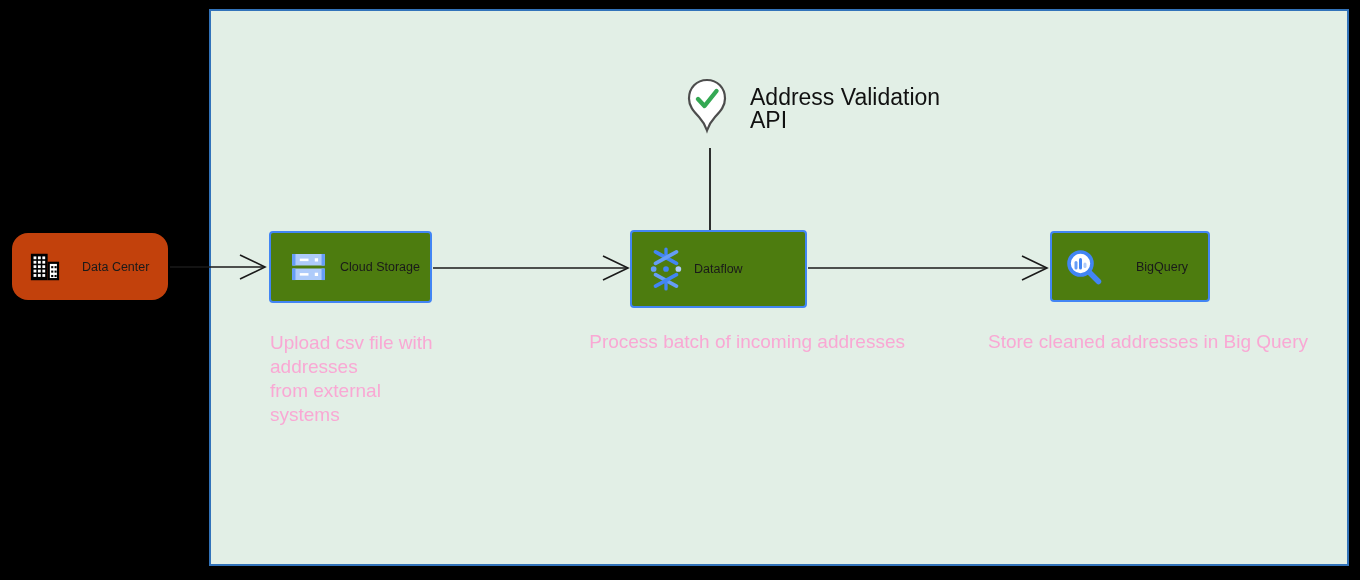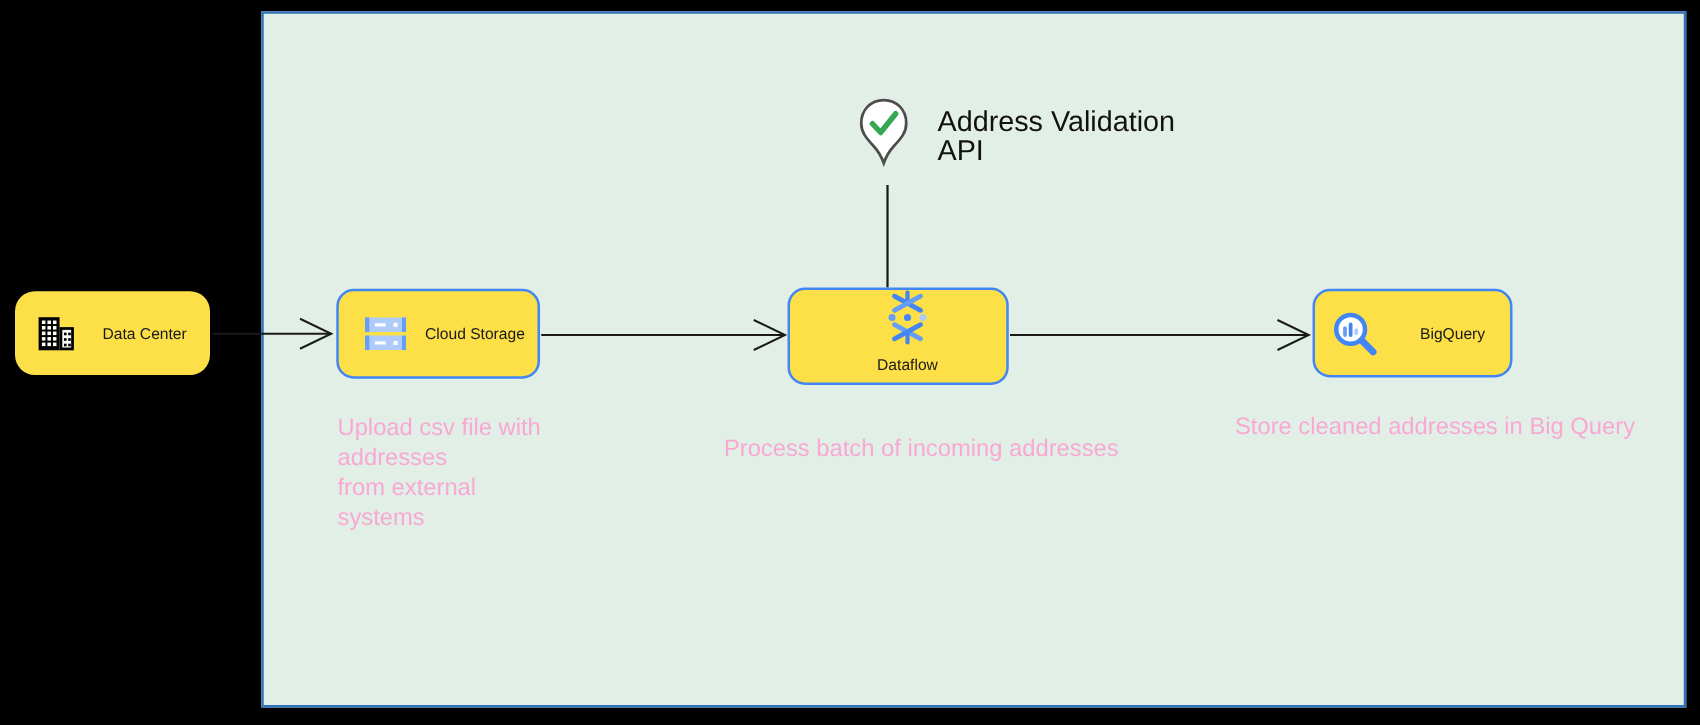--- a/index.html
+++ b/index.html
@@ -7,37 +7,37 @@
     position:relative;width:1360px;height:580px;background:#000000;
     font-family:"Liberation Sans",sans-serif;overflow:hidden;
   }
   .zone{
     position:absolute;left:209px;top:9px;width:1140px;height:557px;
     background:#e2efe6;border:2px solid #3273ba;box-sizing:border-box;
   }
   .arrow-layer{position:absolute;left:0;top:0;width:1360px;height:580px;pointer-events:none;}
   .node{
     position:absolute;display:flex;align-items:center;box-sizing:border-box;
-    background:#fde047;border:2px solid #4285f4;border-radius:14px;
+    background:#4d7c0f;border:2px solid #4285f4;border-radius:4px;
   }
   .node .icon{flex:0 0 auto;display:flex;align-items:center;justify-content:center;}
   .node .label{font-size:12.5px;color:#1a1a1a;white-space:nowrap;}
   .node-datacenter{
     left:12px;top:233px;width:156px;height:67px;padding-left:18px;gap:22px;
-    background:#fde047;border:none;border-radius:16px;
+    background:#c2410c;border:none;border-radius:16px;
   }
   .node-cloudstorage{left:269px;top:231px;width:163px;height:72px;padding-left:21px;gap:15px;}
-  .node-dataflow{left:630px;top:230px;width:177px;height:78px;padding-left:15px;gap:9px;flex-direction:column;}
+  .node-dataflow{left:630px;top:230px;width:177px;height:78px;padding-left:15px;gap:9px;}
   .node-bigquery{left:1050px;top:231px;width:160px;height:71px;padding-left:13px;gap:33px;}
   .caption{
     position:absolute;color:#f9a8d4;font-size:19px;line-height:24px;
     white-space:pre-line;
   }
   .caption-1{left:270px;top:331px;width:280px;text-align:left;}
-  .caption-2{left:569px;top:348px;width:336px;text-align:center;white-space:nowrap;}
+  .caption-2{left:569px;top:330px;width:336px;text-align:right;white-space:nowrap;}
   .caption-3{left:988px;top:330px;width:341px;white-space:nowrap;}
   .annotation-pin{position:absolute;left:687px;top:78px;width:40px;height:56px;}
   .annotation-text{
     position:absolute;left:750px;top:86px;width:200px;
     color:#111111;font-size:23px;line-height:23px;white-space:pre-line;
   }
 </style>
 </head>
 <body>
 

